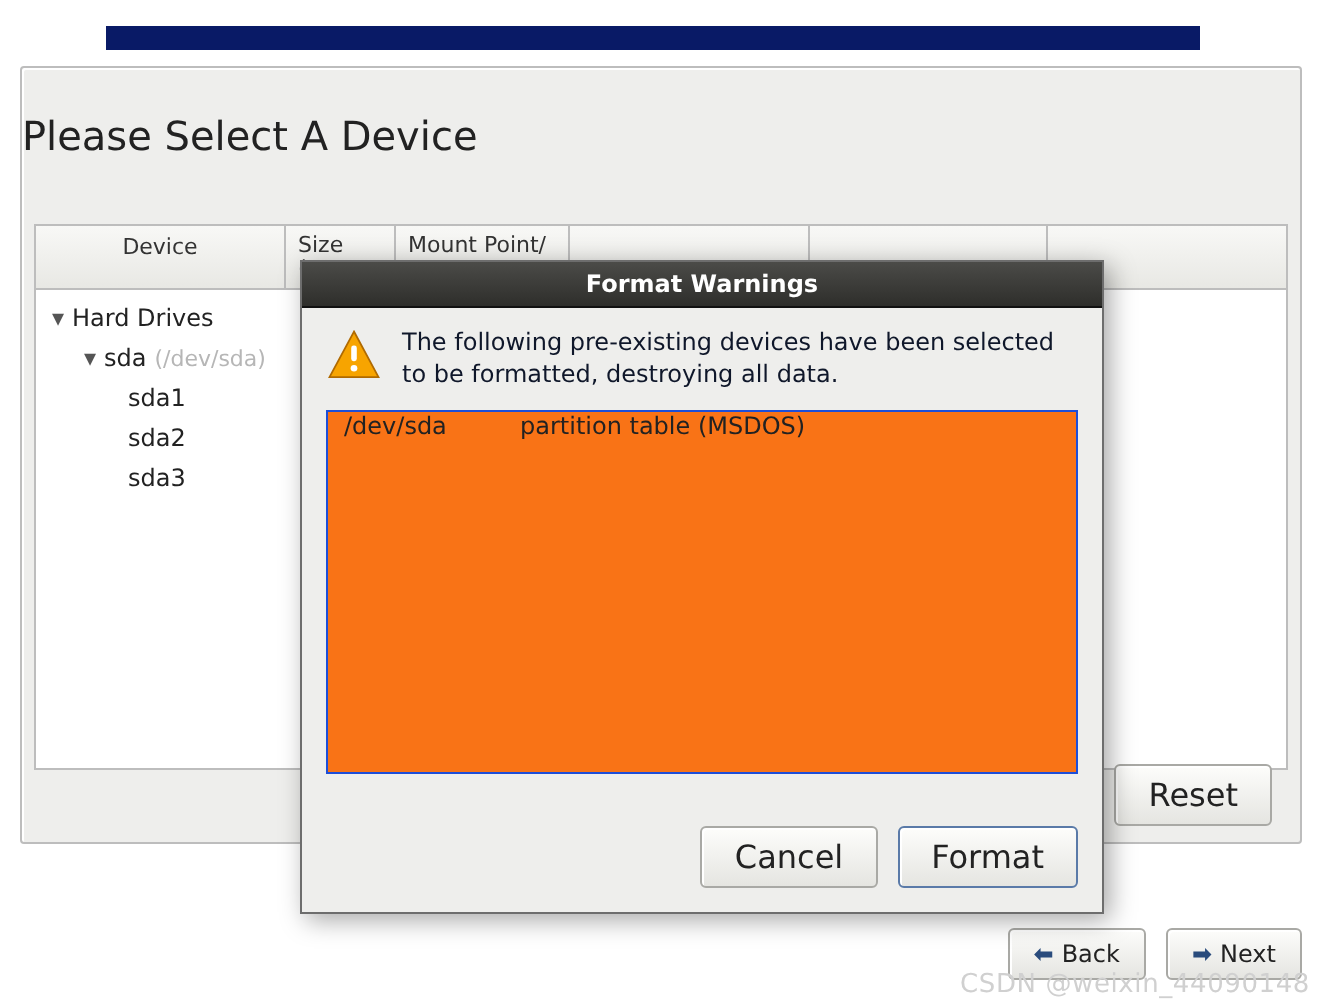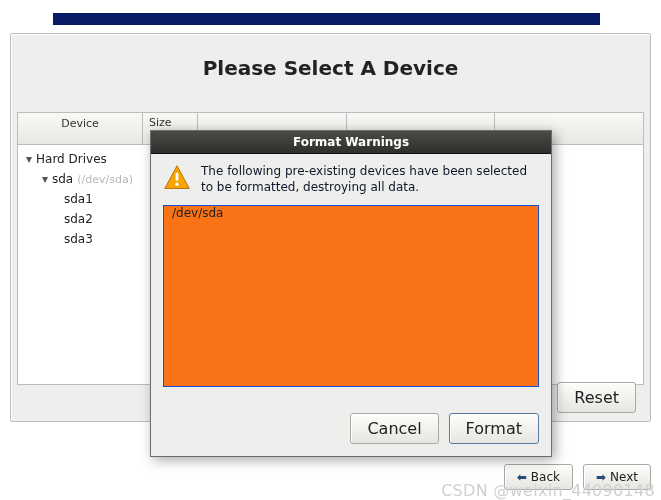--- a/index.html
+++ b/index.html
@@ -1,19 +1,19 @@
 <!DOCTYPE html>
 <html><head>
 <meta charset="utf-8">
 <style>
   html,body{margin:0;padding:0;font-family:"DejaVu Sans","Liberation Sans",sans-serif;font-size:12px;color:#222;background:#fff}
   .screen{position:relative;width:661px;height:500px;background:#fff;overflow:hidden}
   .topbar{position:absolute;left:53px;top:13px;width:547px;height:12px;background:#091a66}
   .panel{position:absolute;left:10px;top:33px;right:10px;bottom:78px;border:1px solid #bdbdbd;border-radius:2px;background:#eeeeec;box-shadow:inset 1px 1px 0 #fff}
-  .title{text-align:center;font-size:20px;font-weight:bold;margin:22px 0 16px 0;color:#222}
+  .title{font-size:20px;font-weight:normal;margin:22px 0 16px 0;color:#222}
   .grid{position:absolute;left:6px;right:6px;top:78px;bottom:46px}
   .headers{display:flex;background:#701a75}
   .hcell{border:1px solid #bdbdbd;border-right:none;background:linear-gradient(#f8f8f6,#e8e8e4);padding:4px 6px;font-size:11px;color:#333;text-align:center}
   .hcell:last-child{border-right:1px solid #bdbdbd}
   .hc-device{width:112px}
   .hc-size{width:42px;text-align:left;line-height:1.05}
   .hc-mp{width:74px;text-align:left;line-height:1.05}
   .hc-rest{flex:1}
   .tree{border:1px solid #bdbdbd;border-top:none;background:#fff;height:calc(100% - 28px);padding-top:4px}
   .row{display:flex;align-items:center;height:20px;padding-left:6px;font-size:12px}
@@ -38,36 +38,37 @@
   .modal-titlebar{background:linear-gradient(#4b4b48,#2e2e2b);color:#fff;font-weight:bold;text-align:center;padding:4px 16px;font-size:12px;border-bottom:1px solid #111}
   .modal-body{padding:10px 12px 12px 12px}
   .warnrow{display:flex;align-items:flex-start;gap:10px}
   .warnicon{width:28px;height:28px;flex:0 0 28px}
   .warnicon svg{width:28px;height:28px}
   .warntext{font-size:12px;line-height:1.3;color:#0f172a}
   .listbox{margin-top:10px;border:1px solid #1d4ed8;background:#f97316;height:180px;padding:0 8px;font-size:12px;color:#222;overflow:auto}
   .listline{display:flex}
   .listline .c1{width:88px}
   .modalbtns{display:flex;justify-content:flex-end;gap:10px;margin-top:26px}
-  .watermark{position:absolute;right:6px;bottom:0;font-size:16px;color:#d0d0d0;letter-spacing:.3px}
+  .watermark{position:absolute;right:6px;bottom:0;font-size:13px;color:#d0d0d0;letter-spacing:.3px}
 </style>
 </head>
 <body>
 <div class="screen">
 
 <div class="topbar"></div>
 
 <div class="panel">
   <div class="title">Please Select A Device</div>
 
   <div class="grid">
     <div class="headers">
       <div class="hcell hc-device">Device</div>
       <div class="hcell hc-size" style="white-space:pre-line">Size
 (M</div>
+      <div class="hcell hc-mp">Mount Point/</div>
       <div class="hcell hc-rest"></div>
       <div class="hcell hc-rest"></div>
       <div class="hcell hc-rest"></div>
     </div>
     <div class="tree">
       <div class="row lvl1">
         <span class="tri">▾</span>
         <span class="devlabel">Hard Drives</span>
       </div>
       <div class="row lvl2">
@@ -118,20 +119,21 @@
               <polygon points="16,2 30,28 2,28" fill="#f7a400" stroke="#b06a00" stroke-width="1"></polygon>
               <rect x="14.4" y="10" width="3.2" height="9" rx="1.4" fill="#fff"></rect>
               <circle cx="16" cy="23" r="1.9" fill="#fff"></circle>
             </svg>
       </div>
       <div class="warntext">The following pre-existing devices have been selected to be formatted, destroying all data.</div>
     </div>
     <div class="listbox">
       <div class="listline">
         <span class="c1">/dev/sda</span>
+        <span>partition table (MSDOS)</span>
       </div>
     </div>
     <div class="modalbtns">
       <div class="btn">Cancel</div>
       <div class="btn primary">Format</div>
     </div>
   </div>
 </div>
 
 <div class="watermark">CSDN @weixin_44090148</div>

